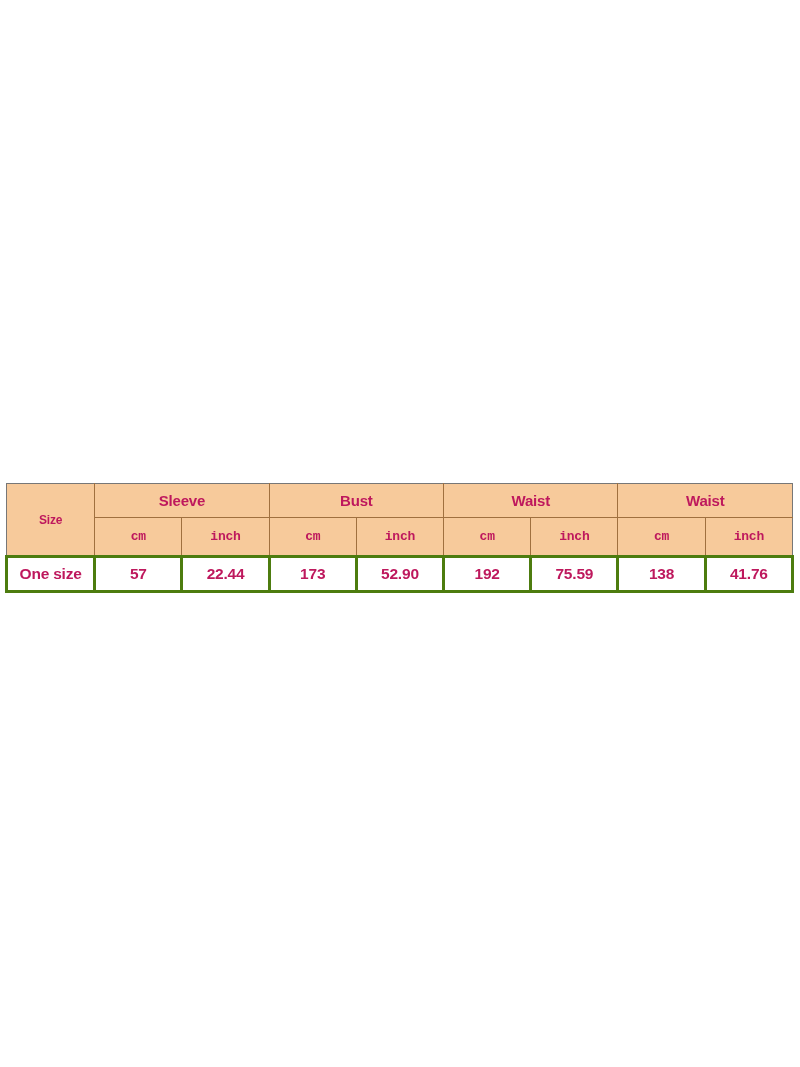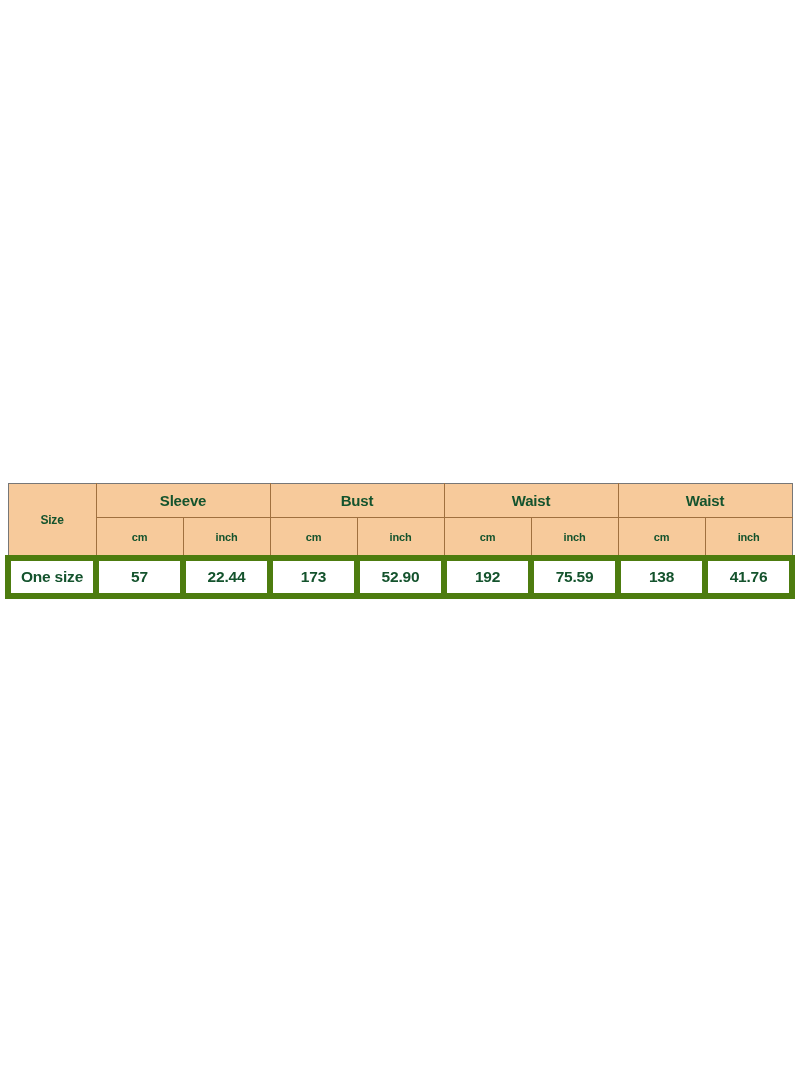--- a/index.html
+++ b/index.html
@@ -31,52 +31,53 @@
     width: 789px;
     background: #ffffff;
   }
 
   table.size-chart td {
     padding: 0;
     margin: 0;
     text-align: center;
     vertical-align: middle;
     font-weight: bold;
-    color: #14532d;
+    color: #be185d;
     letter-spacing: -0.2px;
   }
 
   
   .hdr {
     background: #f7ca9b;
     border: 1px solid #a0703f;
     font-size: 15px;
   }
   .hdr-group {
     height: 33px;
     font-size: 15px;
   }
   .hdr-unit {
     height: 37px;
-    font-size: 11px;
+    font-size: 13px;
+    font-family: Liberation Mono, monospace;
   }
   .hdr-size {
     height: 70px;
     font-size: 12px;
   }
 
   
   .edge-top    { border-top-color: #777777; }
   .edge-left   { border-left-color: #777777; }
   .edge-right  { border-right-color: #777777; }
 
   
   .data {
     background: #ffffff;
-    border: 6px solid #4d7c0f;
+    border: 3px solid #4d7c0f;
     height: 32px;
     font-size: 15.5px;
   }
   .data-size {
     font-size: 15.5px;
   }
 
   
   .col-size  { width: 88px; }
   .col-unit  { width: 87px; }

